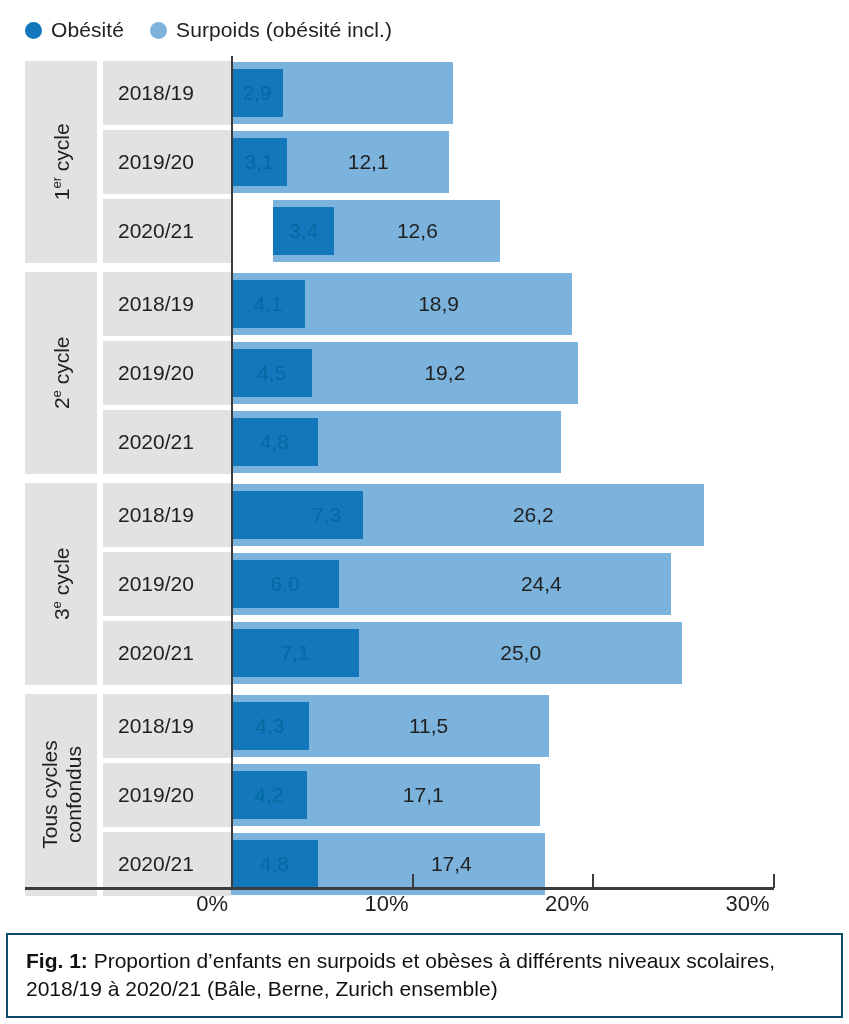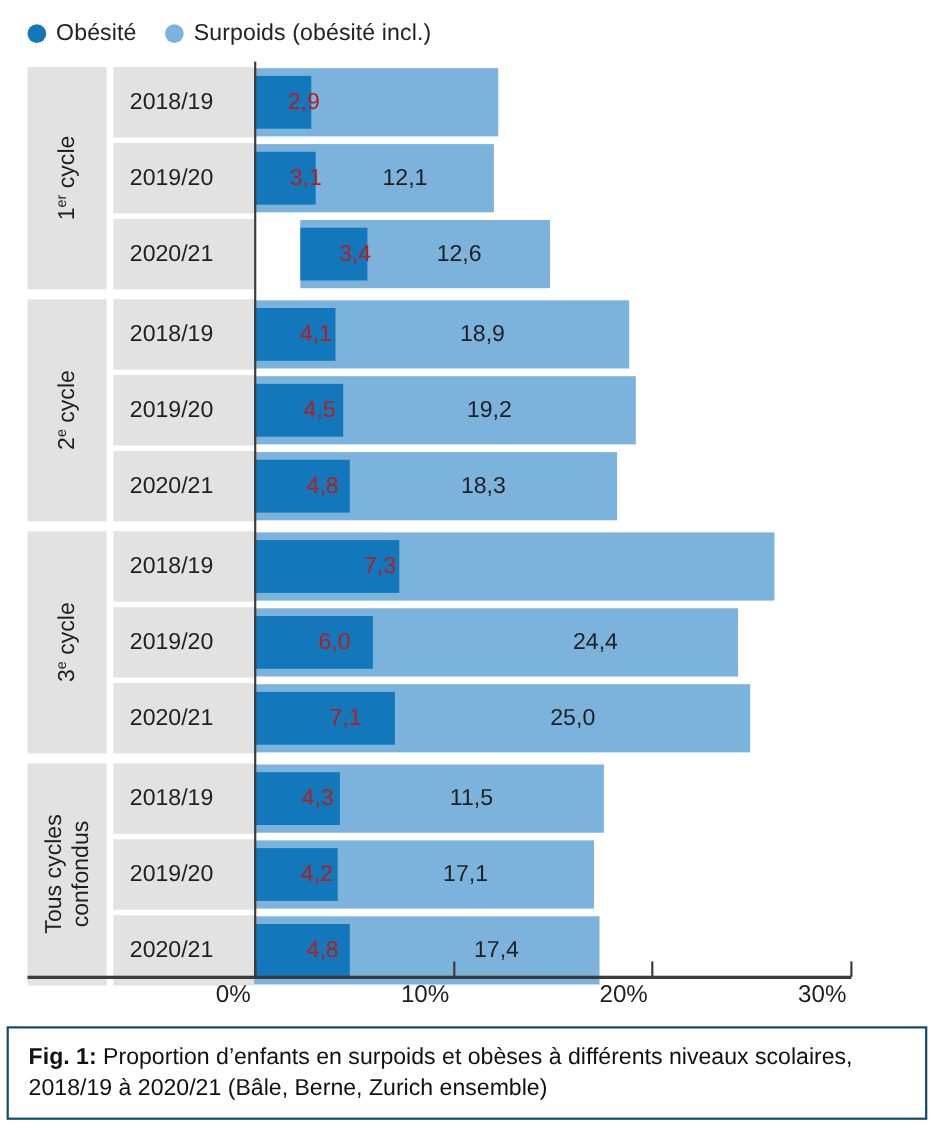--- a/index.html
+++ b/index.html
@@ -136,22 +136,21 @@
     position: absolute;
     top: 0;
     height: 64px;
     display: flex;
     align-items: center;
     justify-content: center;
     font-size: 21px;
     white-space: nowrap;
   }
   .val-dark {
-    color: #b91c1c;
-    padding-left: 19px;
+    color: #0369a1;
   }
   .val-light {
     color: #1f1f1f;
   }
 
   
   .baseline {
     position: absolute;
     left: 231px;
     top: 56px;
@@ -290,36 +289,36 @@
             </div>
           </div>
           <div class="row" style="top: 138px;">
             <div class="row-label-cell">
               <span class="row-label">2020/21</span>
             </div>
             <div class="bars" style="left: 128px; width: 330.315px;">
               <div class="bar-light" style="width: 330.315px;"></div>
               <div class="bar-dark" style="width: 86.64px;"></div>
               <div class="val val-dark" style="left: 0px; width: 86.64px;">4,8</div>
-              <div class="val val-light" style="left: 86.64px; width: 243.675px;">18,3</div>
             </div>
           </div>
         </div>
         <div class="group" style="top: 483px; height: 202px;">
           <div class="group-panel" style="height: 202px;">
             <div class="group-panel-label">3<sup>e</sup> cycle</div>
           </div>
           <div class="row" style="top: 0px;">
             <div class="row-label-cell">
               <span class="row-label">2018/19</span>
             </div>
             <div class="bars" style="left: 128px; width: 472.91px;">
               <div class="bar-light" style="width: 472.91px;"></div>
               <div class="bar-dark" style="width: 131.765px;"></div>
               <div class="val val-dark" style="left: 16px; width: 159px;">7,3</div>
+              <div class="val val-light" style="left: 131.765px; width: 341.145px;">26,2</div>
             </div>
           </div>
           <div class="row" style="top: 69px;">
             <div class="row-label-cell">
               <span class="row-label">2019/20</span>
             </div>
             <div class="bars" style="left: 128px; width: 440.42px;">
               <div class="bar-light" style="width: 440.42px;"></div>
               <div class="bar-dark" style="width: 108.3px;"></div>
               <div class="val val-dark" style="left: 0px; width: 108.3px;">6,0</div>

